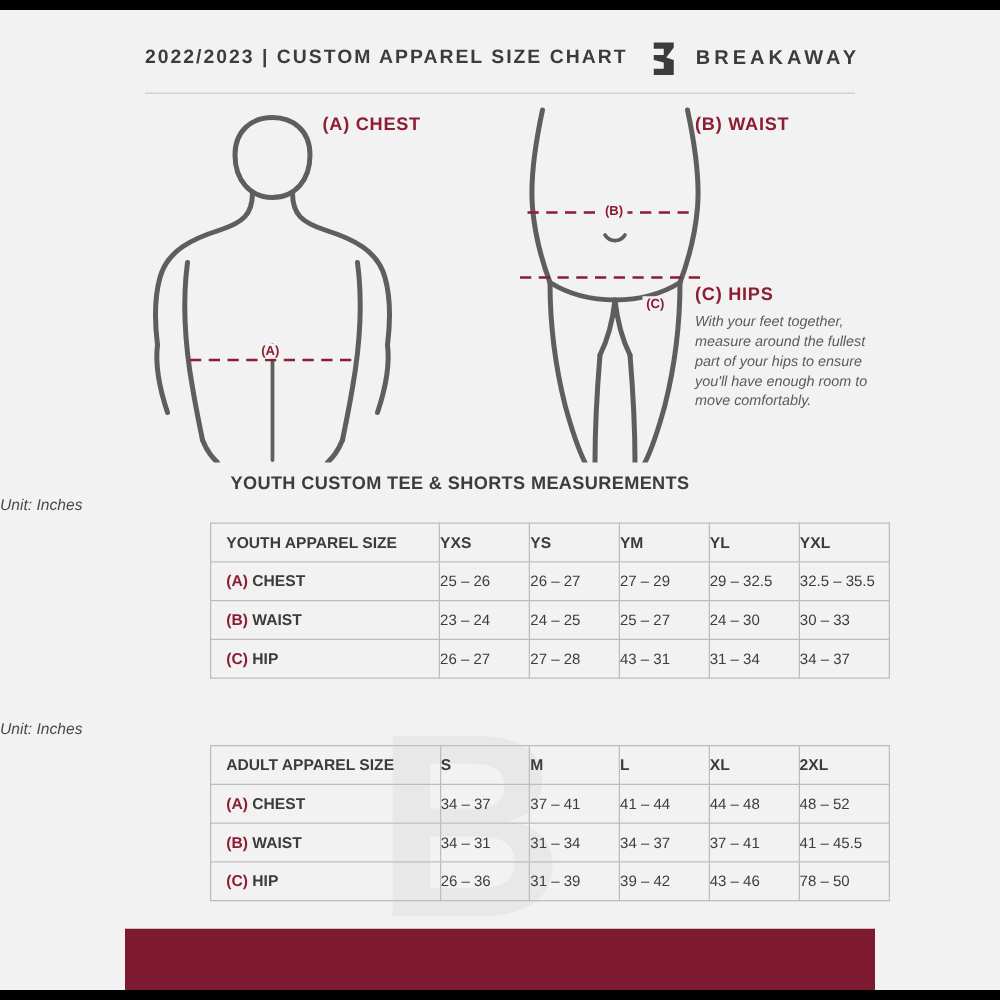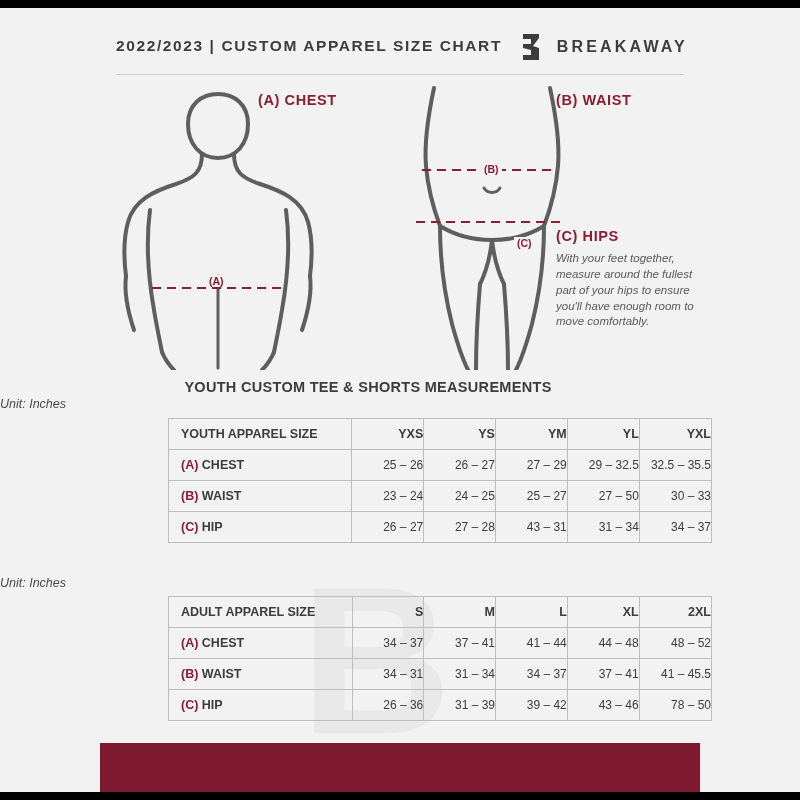--- a/index.html
+++ b/index.html
@@ -167,21 +167,21 @@
     text-align: left;
     padding-left: 12px;
     font-weight: 700;
     font-size: 12.5px;
     width: 176px;
   }
   table.sizes .rowhead .tag {
     color: #8c1d33;
   }
   table.sizes td.val, table.sizes th.size {
-    text-align: right;
+    text-align: left;
     width: 73.6px;
   }
   table.sizes thead th.corner {
     text-align: left;
     padding-left: 12px;
   }
 
   
   .footer-bar {
     position: absolute;
@@ -295,21 +295,21 @@
           <td class="val">26 – 27</td>
           <td class="val">27 – 29</td>
           <td class="val">29 – 32.5</td>
           <td class="val">32.5 – 35.5</td>
         </tr>
         <tr>
           <td class="rowhead"><span class="tag">(B)</span> <span>WAIST</span></td>
           <td class="val">23 – 24</td>
           <td class="val">24 – 25</td>
           <td class="val">25 – 27</td>
-          <td class="val">27 – 50</td>
+          <td class="val">24 – 30</td>
           <td class="val">30 – 33</td>
         </tr>
         <tr>
           <td class="rowhead"><span class="tag">(C)</span> <span>HIP</span></td>
           <td class="val">26 – 27</td>
           <td class="val">27 – 28</td>
           <td class="val">43 – 31</td>
           <td class="val">31 – 34</td>
           <td class="val">34 – 37</td>
         </tr>

